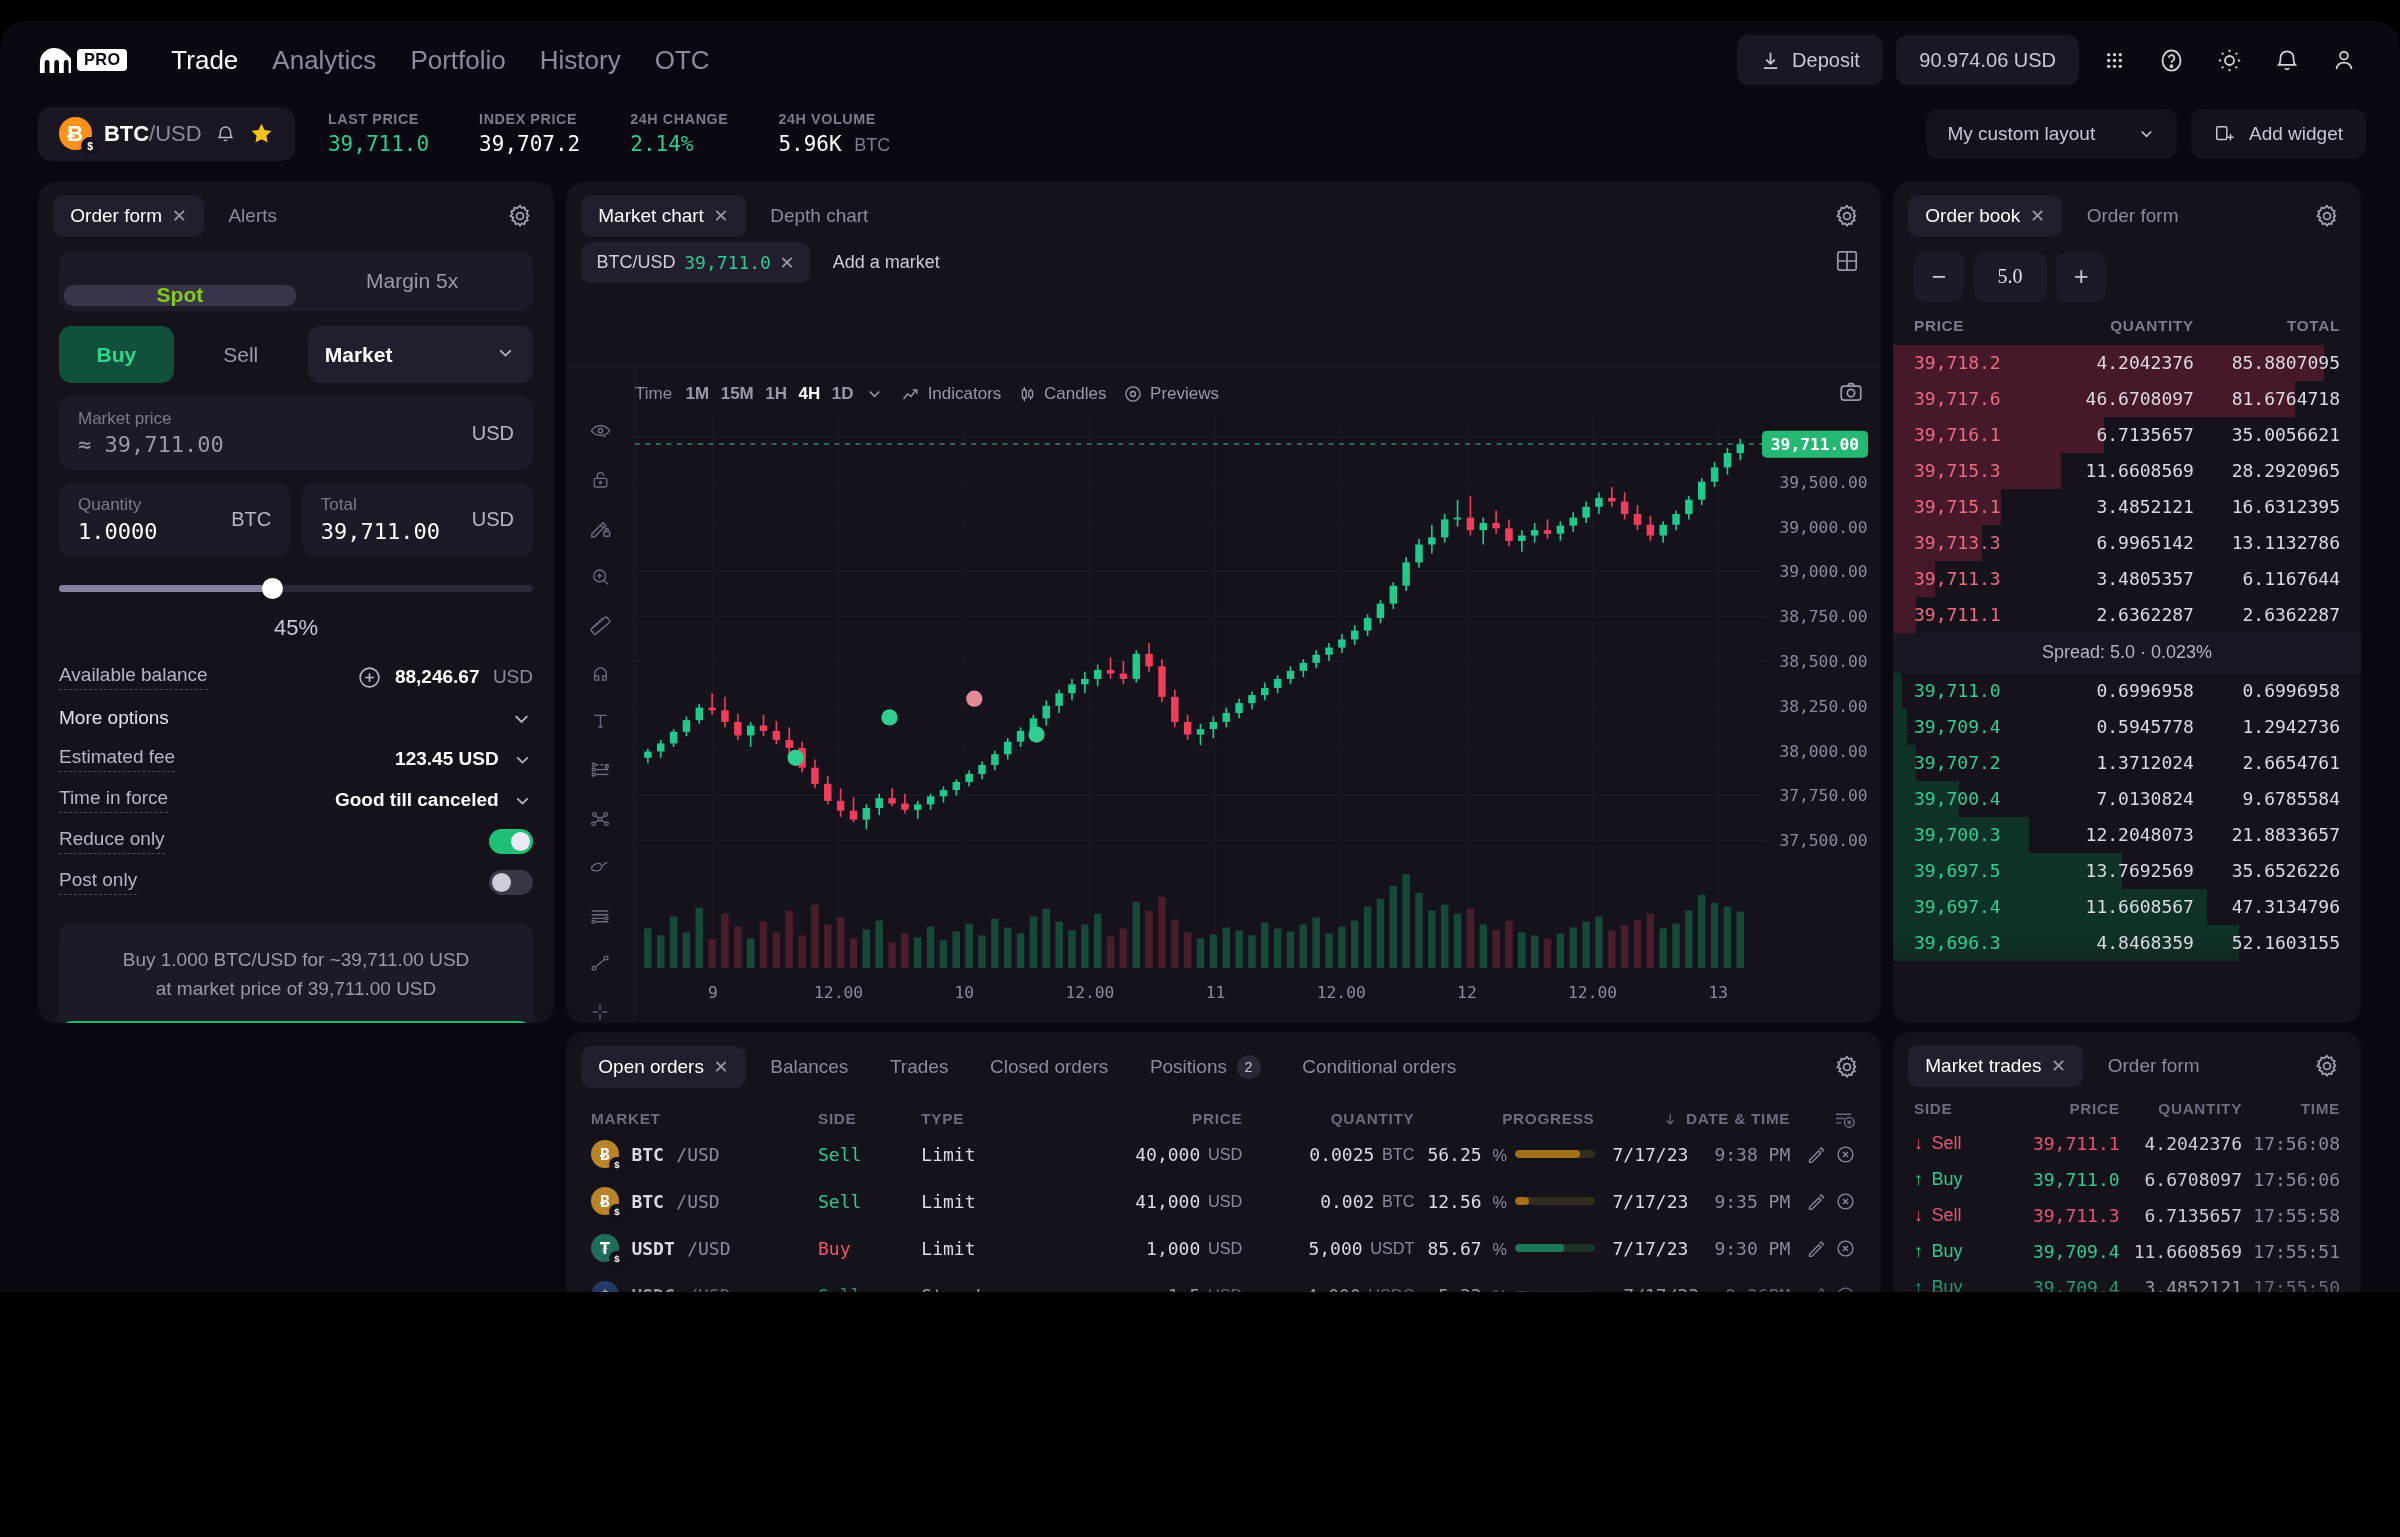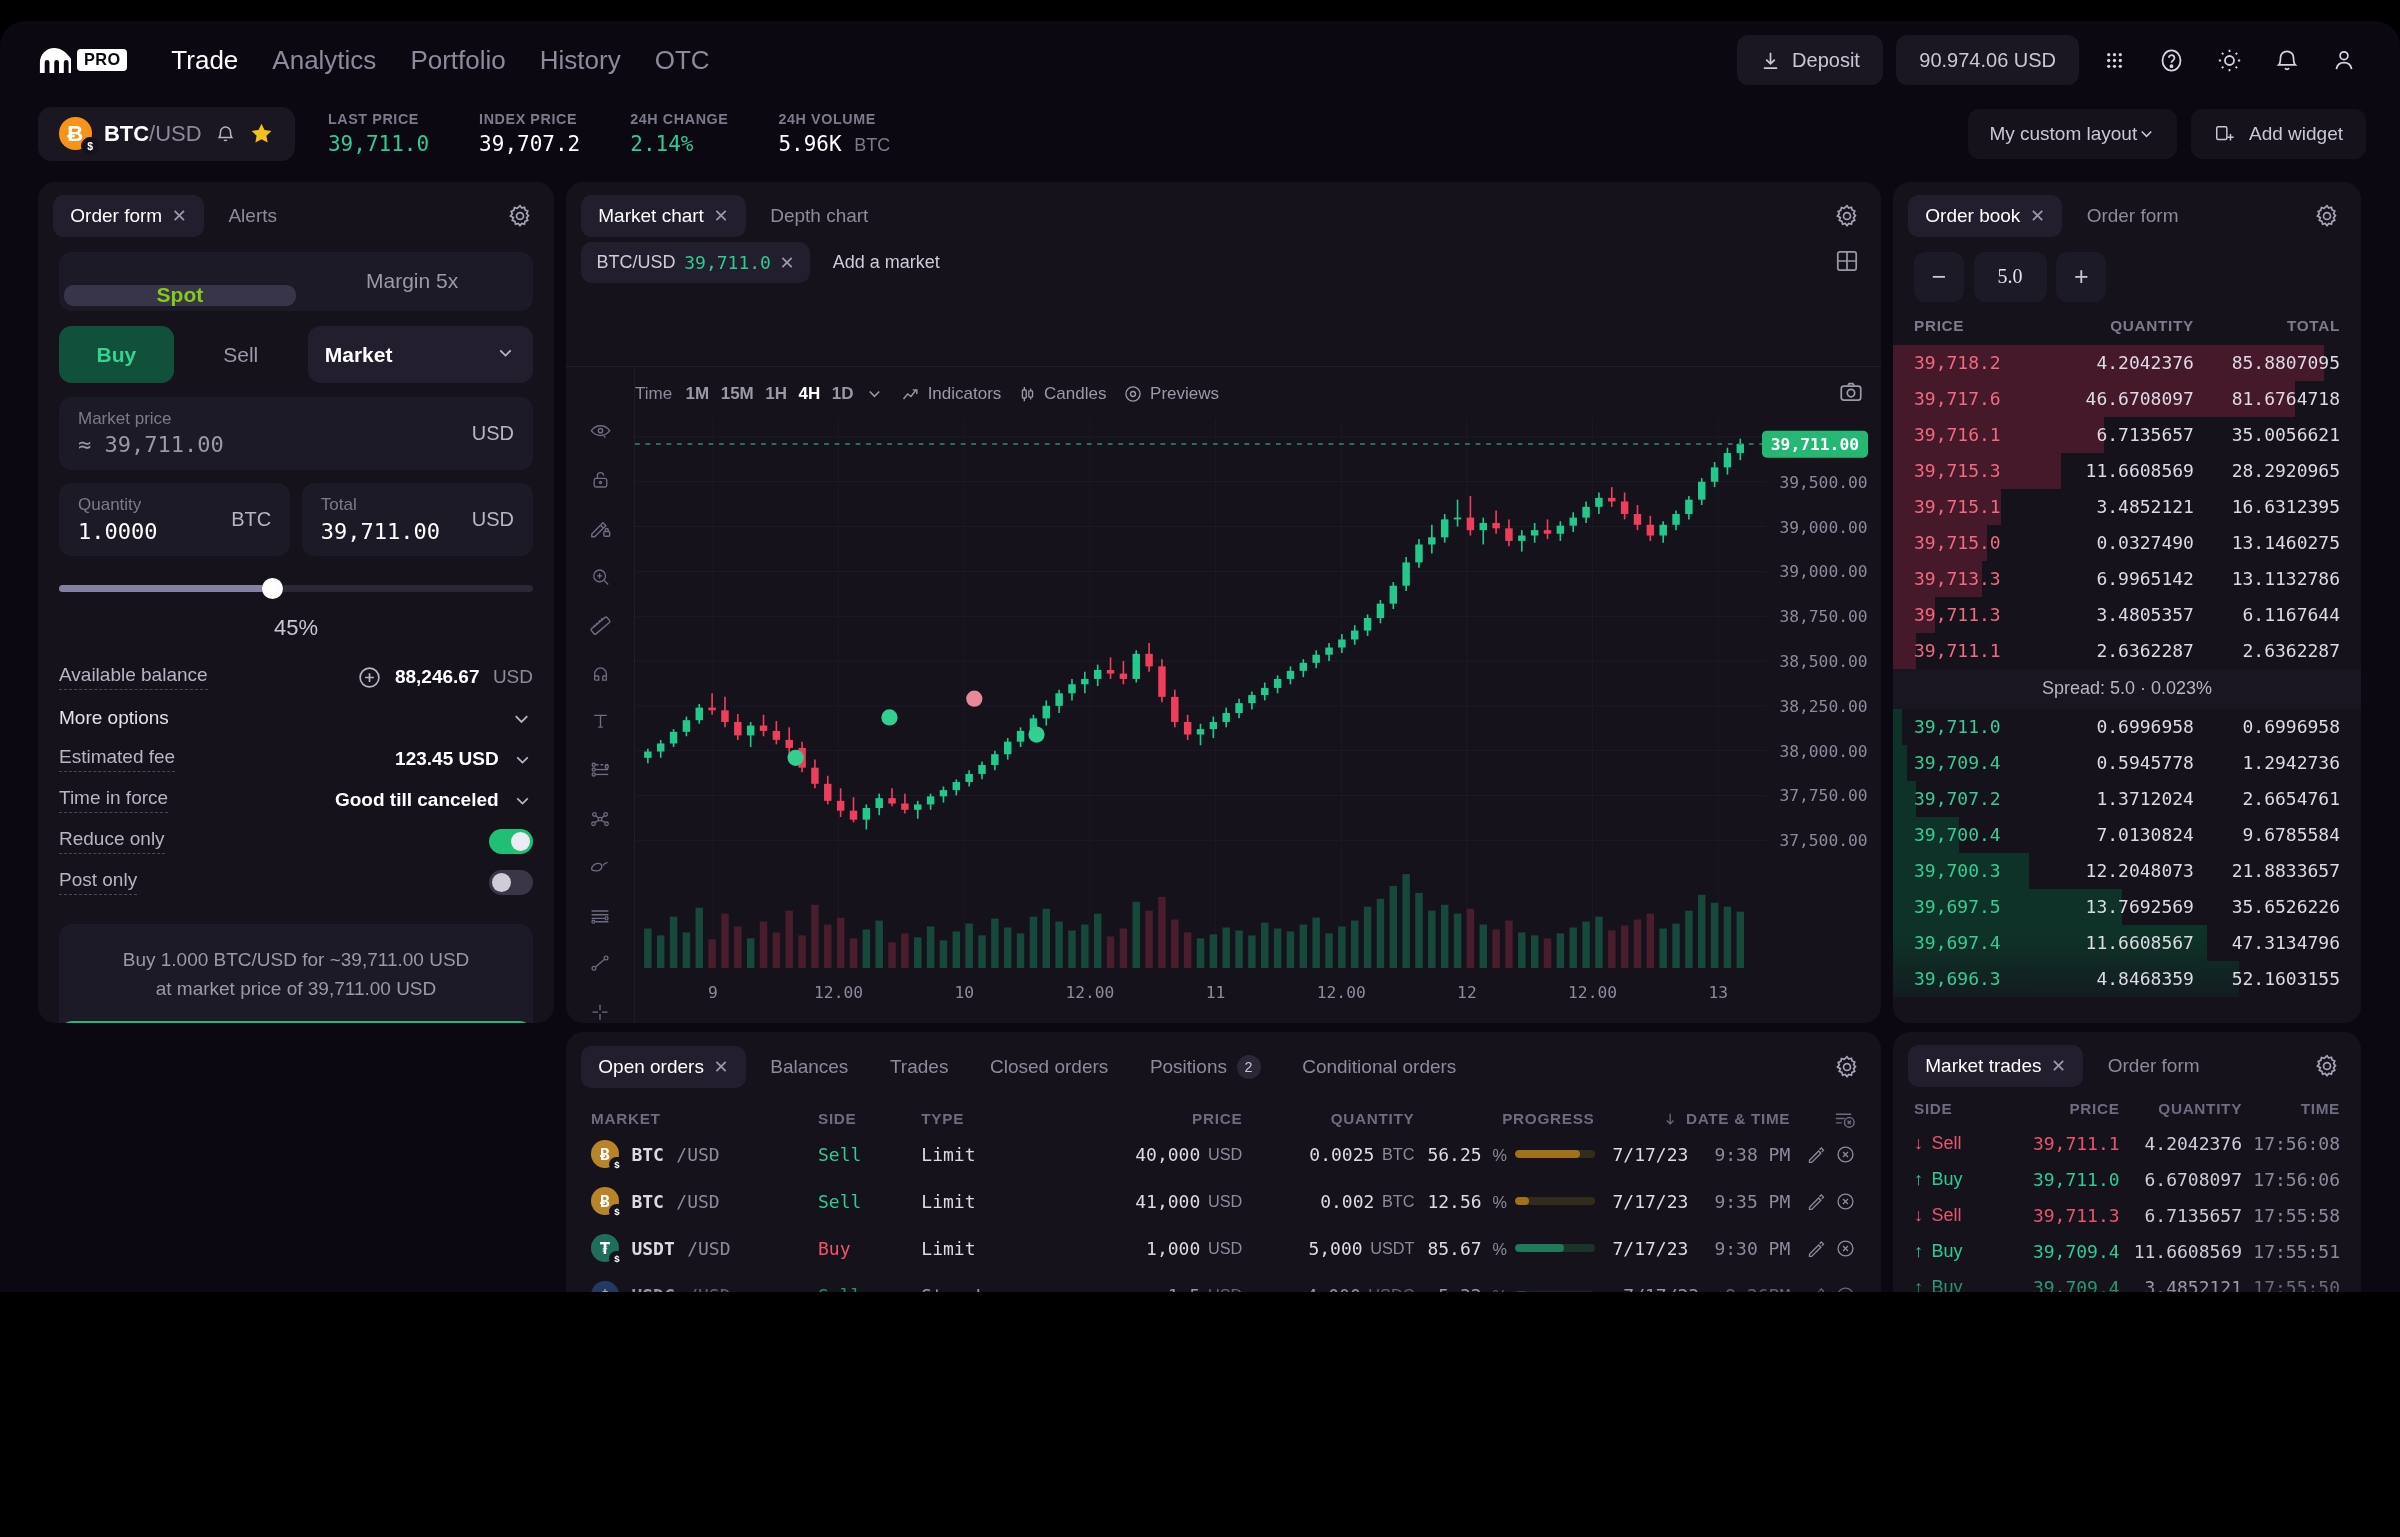--- a/index.html
+++ b/index.html
@@ -71,21 +71,21 @@
   .stats { display: flex; align-items: center; gap: 0; margin-left: 32.5px; }
   .stat { margin-right: 50px; }
   .stat-label { font-size: 14.3px; letter-spacing: 0.6px; color: #7d7a8c; font-weight: 600; white-space: nowrap; }
   .stat-value { font-size: 21px; color: #ffffff; margin-top: 4.8px; font-family: "DejaVu Sans Mono", monospace; white-space: nowrap; }
   .stat-value.green { color: #2ecc8f; }
   .stat-value .unit { color: #7d7a8c; font-size: 18px; font-family: "Liberation Sans", sans-serif; }
 
   .layoutright { margin-left: auto; display: flex; align-items: center; gap: 13.4px; margin-right: 34px; }
   .layout-select {
     background: #15121c; border-radius: 11.5px; height: 50px; padding: 0 21px;
-    display: flex; align-items: center; color: #c9c6d6; font-size: 19px; cursor: pointer;
+    display: flex; align-items: center; gap: 42px; color: #c9c6d6; font-size: 19px; cursor: pointer;
   }
   .addwidget {
     background: #15121c; border-radius: 11.5px; height: 50px; padding: 0 23px;
     display: flex; align-items: center; gap: 13.4px; color: #c9c6d6; font-size: 19px; cursor: pointer;
   }
 
   
   .panel { position: absolute; background: #15121c; border-radius: 17px; overflow: hidden; }
   .panel-tabs { display: flex; align-items: center; padding: 13.4px 15.3px 0 15.3px; gap: 7.6px; }
   .tab {
@@ -1074,26 +1074,20 @@
             <span class="q">11.6608569</span>
             <span class="t">28.2920965</span>
           </div>
           <div class="ob-row ask">
             <div class="bar" style="width:23%"></div>
             <span class="p">39,715.1</span>
             <span class="q">3.4852121</span>
             <span class="t">16.6312395</span>
           </div>
           <div class="ob-row ask">
-            <div class="bar" style="width:20%"></div>
-            <span class="p">39,715.0</span>
-            <span class="q">0.0327490</span>
-            <span class="t">13.1460275</span>
-          </div>
-          <div class="ob-row ask">
             <div class="bar" style="width:19%"></div>
             <span class="p">39,713.3</span>
             <span class="q">6.9965142</span>
             <span class="t">13.1132786</span>
           </div>
           <div class="ob-row ask">
             <div class="bar" style="width:9%"></div>
             <span class="p">39,711.3</span>
             <span class="q">3.4805357</span>
             <span class="t">6.1167644</span>

